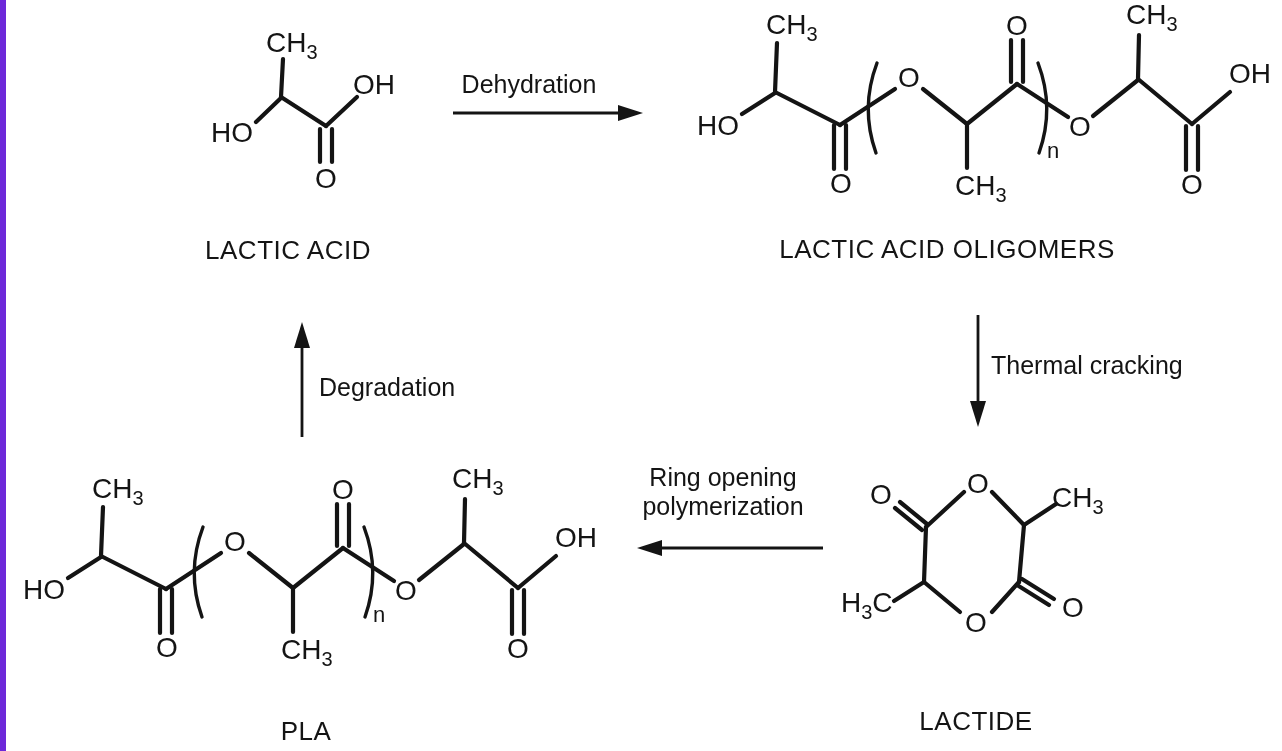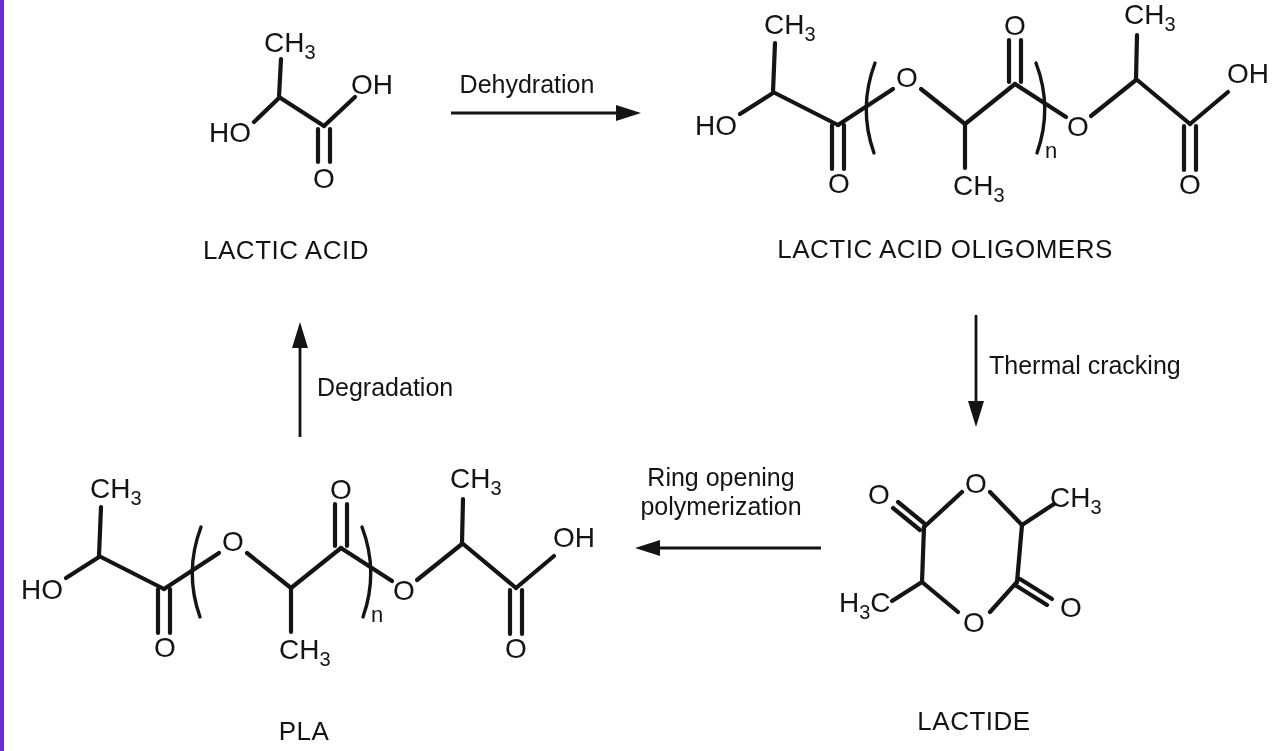--- a/index.html
+++ b/index.html
@@ -1,19 +1,19 @@
 <!DOCTYPE html>
 <html><head>
 <meta charset="utf-8">
 <style>
   html,body{margin:0;padding:0;background:#f6f6f6;}
   .frame{
     width:1282px;height:751px;background:#ffffff;
     position:relative;overflow:hidden;
-    border-left:4px solid #6d28d9;box-sizing:border-box;
+    border-left:6px solid #6d28d9;box-sizing:border-box;
     font-family:"Liberation Sans", sans-serif;
   }
   svg{display:block;}
   .bond{stroke:#141414;stroke-width:4.2;stroke-linecap:round;fill:none;}
   .paren{stroke:#141414;stroke-width:3.4;fill:none;stroke-linecap:round;}
   .arrow-line{stroke:#141414;stroke-width:2.8;fill:none;}
   .arrow-head{fill:#141414;stroke:none;}
   .atom{font-family:"Liberation Sans",sans-serif;font-size:28px;fill:#141414;}
   .molname{font-family:"Liberation Sans",sans-serif;font-size:26px;fill:#141414;letter-spacing:0.5px;}
   .rxnlabel{font-family:"Liberation Sans",sans-serif;font-size:25px;fill:#141414;}

